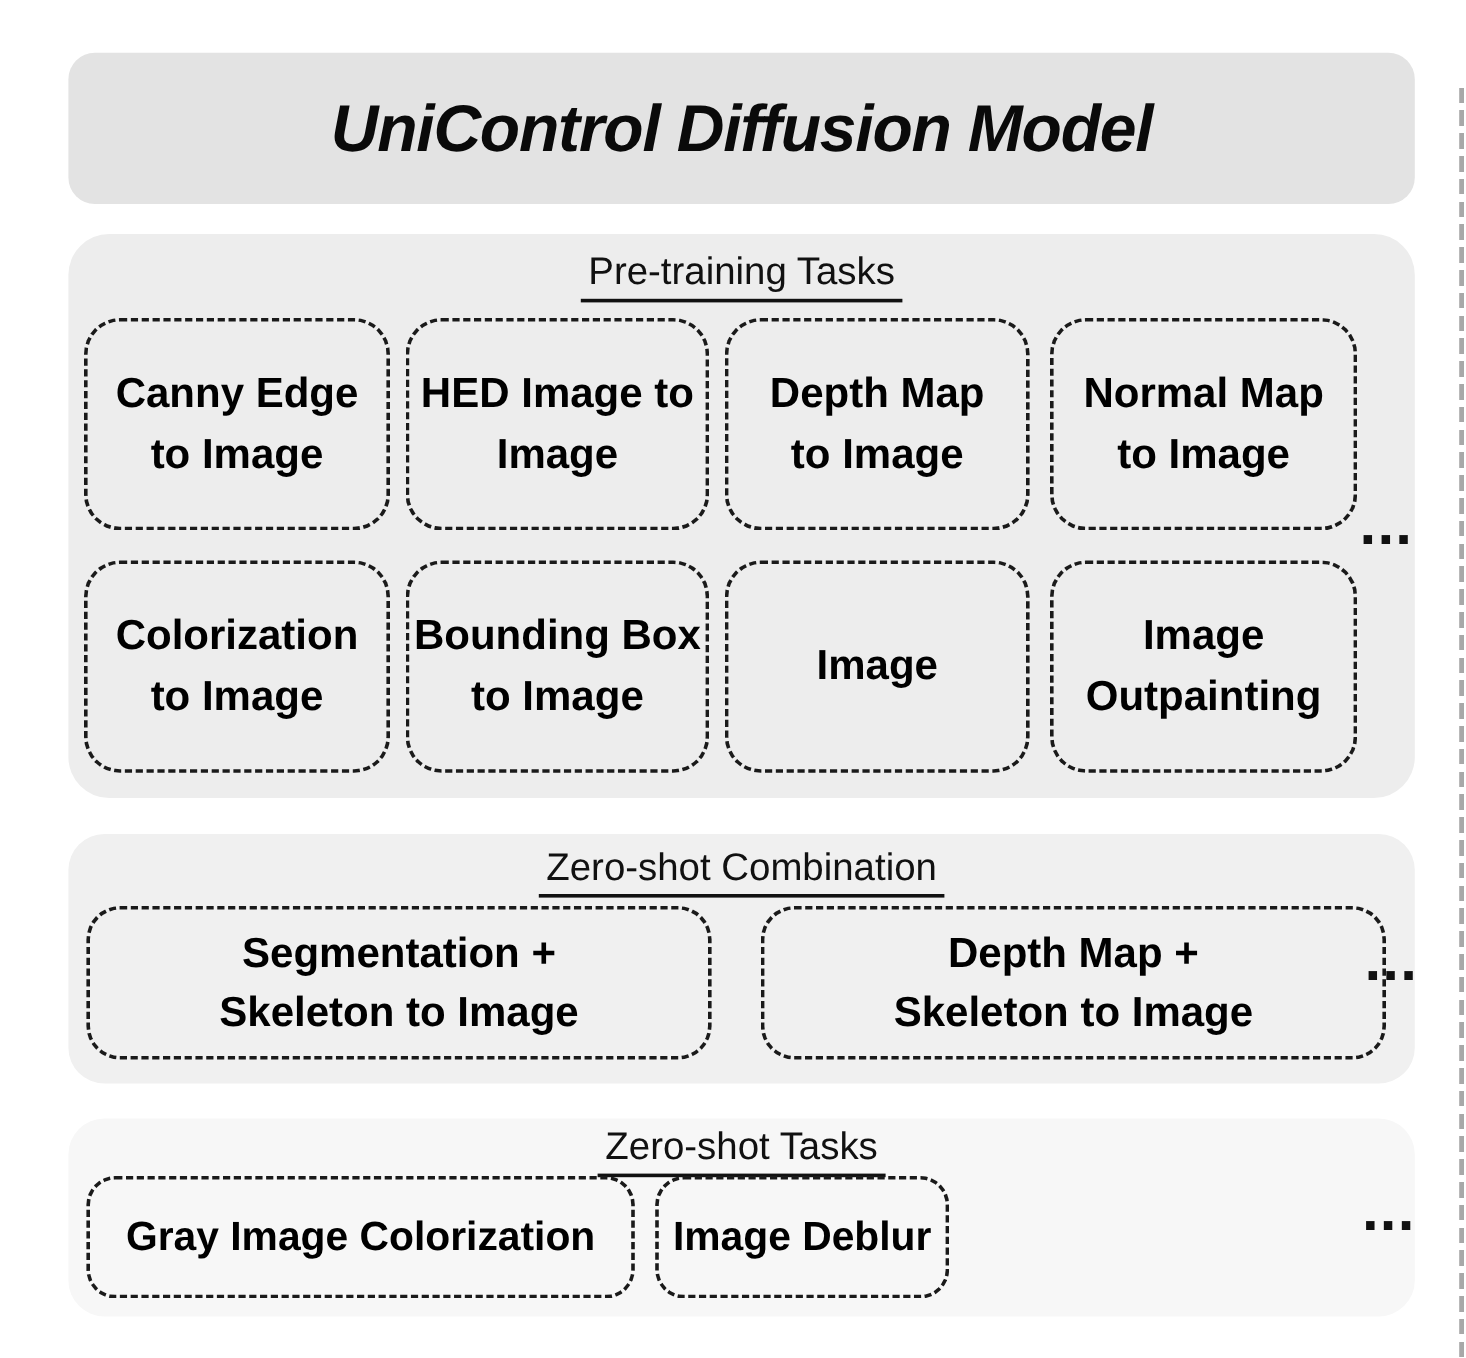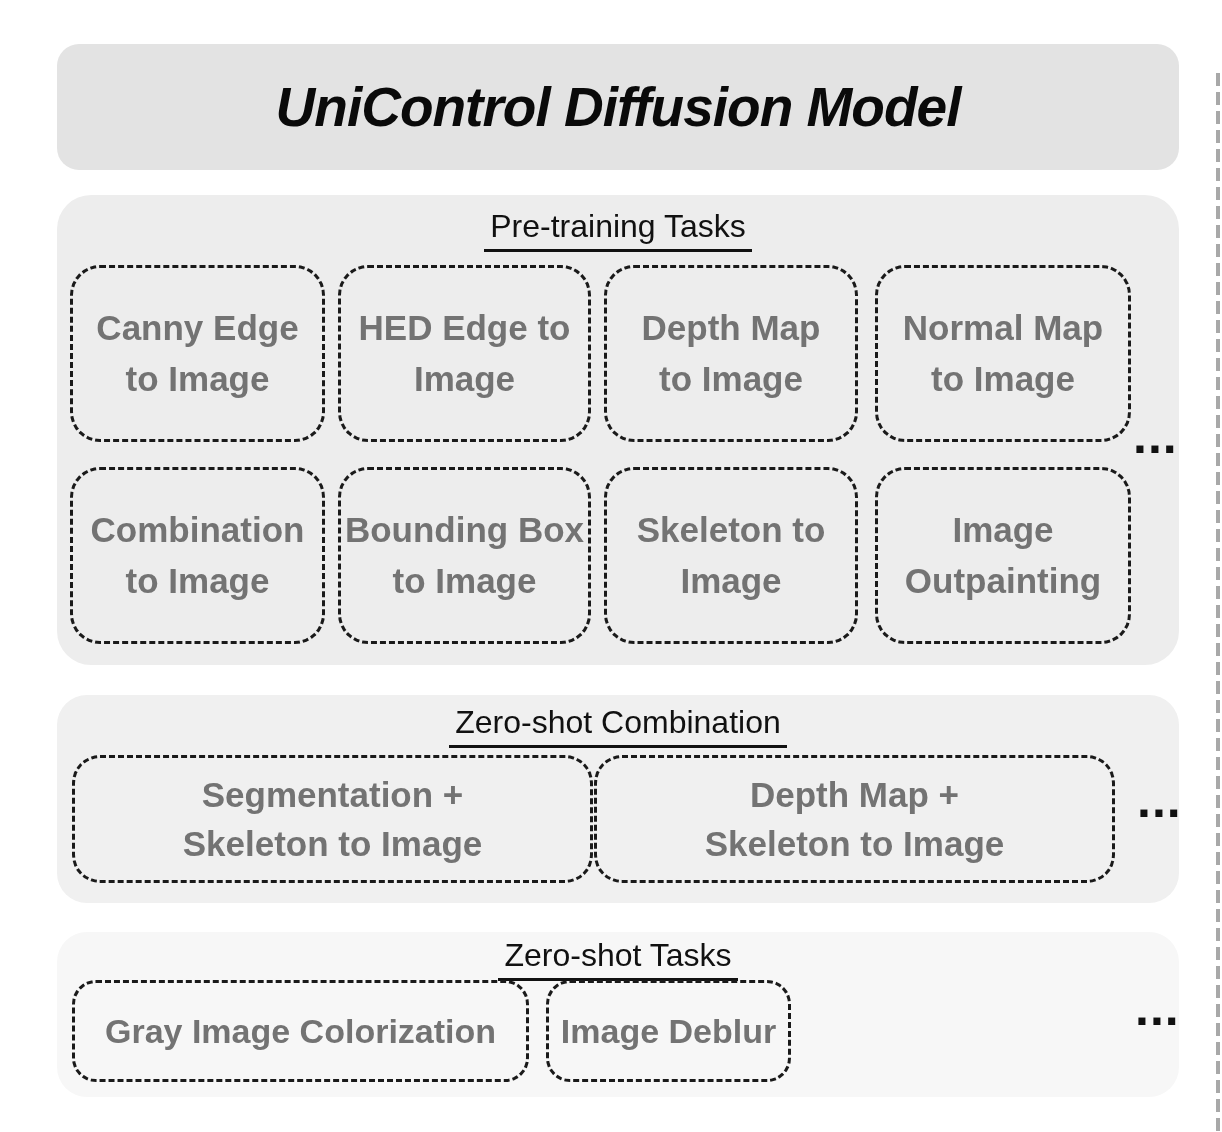--- a/index.html
+++ b/index.html
@@ -42,36 +42,36 @@
   #zeroshot    .section-heading { top:5px; }
   .section-heading .u {
     display:inline-block; border-bottom:3px solid #111; padding:0 6px 4px 6px;
   }
 
   
   .task-box {
     position:absolute; box-sizing:border-box;
     border:3px dashed #1a1a1a;
     display:flex; flex-direction:column; justify-content:center; align-items:center;
-    text-align:center; font-weight:bold; color:#737373;
+    text-align:center; font-weight:bold; color:#000000;
   }
   .ln { display:block; }
 
   
   .pb { height:177px; border-radius:30px; font-size:35px; line-height:1.45; }
   .r1 { top:70px; } .r2 { top:272px; }
   .c1 { left:13px;  width:255px; }
   .c2 { left:281px; width:253px; }
   .c3 { left:547px; width:254px; }
   .c4 { left:818px; width:256px; }
 
   
   .cb { top:60px; height:128px; border-radius:28px; font-size:35px; line-height:1.4; }
   .cb1 { left:15px;  width:521px; }
-  .cb2 { left:537px; width:521px; }
+  .cb2 { left:577px; width:521px; }
 
   
   .zb { top:48px; height:102px; border-radius:24px; font-size:34px; }
   .zb1 { left:15px;  width:457px; }
   .zb2 { left:489px; width:245px;align-items:center; }
   .zb3 { left:751px; width:321px; }
 
   
   .dots {
     position:absolute; font-weight:bold; font-size:50px; color:#111;
@@ -93,42 +93,41 @@
 <section class="card" id="pretraining">
   <div class="section-heading">
     <span class="u">Pre-training Tasks</span>
   </div>
 
   <div class="task-box pb r1 c1">
     <span class="ln">Canny Edge</span>
     <span class="ln">to Image</span>
   </div>
   <div class="task-box pb r1 c2">
-    <span class="ln">HED Edge to</span>
+    <span class="ln">HED Image to</span>
     <span class="ln">Image</span>
   </div>
   <div class="task-box pb r1 c3">
     <span class="ln">Depth Map</span>
     <span class="ln">to Image</span>
   </div>
   <div class="task-box pb r1 c4">
     <span class="ln">Normal Map</span>
     <span class="ln">to Image</span>
   </div>
 
   <div class="task-box pb r2 c1">
-    <span class="ln">Combination</span>
+    <span class="ln">Colorization</span>
     <span class="ln">to Image</span>
   </div>
   <div class="task-box pb r2 c2">
     <span class="ln">Bounding Box</span>
     <span class="ln">to Image</span>
   </div>
   <div class="task-box pb r2 c3">
-    <span class="ln">Skeleton to</span>
     <span class="ln">Image</span>
   </div>
   <div class="task-box pb r2 c4">
     <span class="ln">Image</span>
     <span class="ln">Outpainting</span>
   </div>
 
   <span class="dots dots-pre">...</span>
 </section>
 

